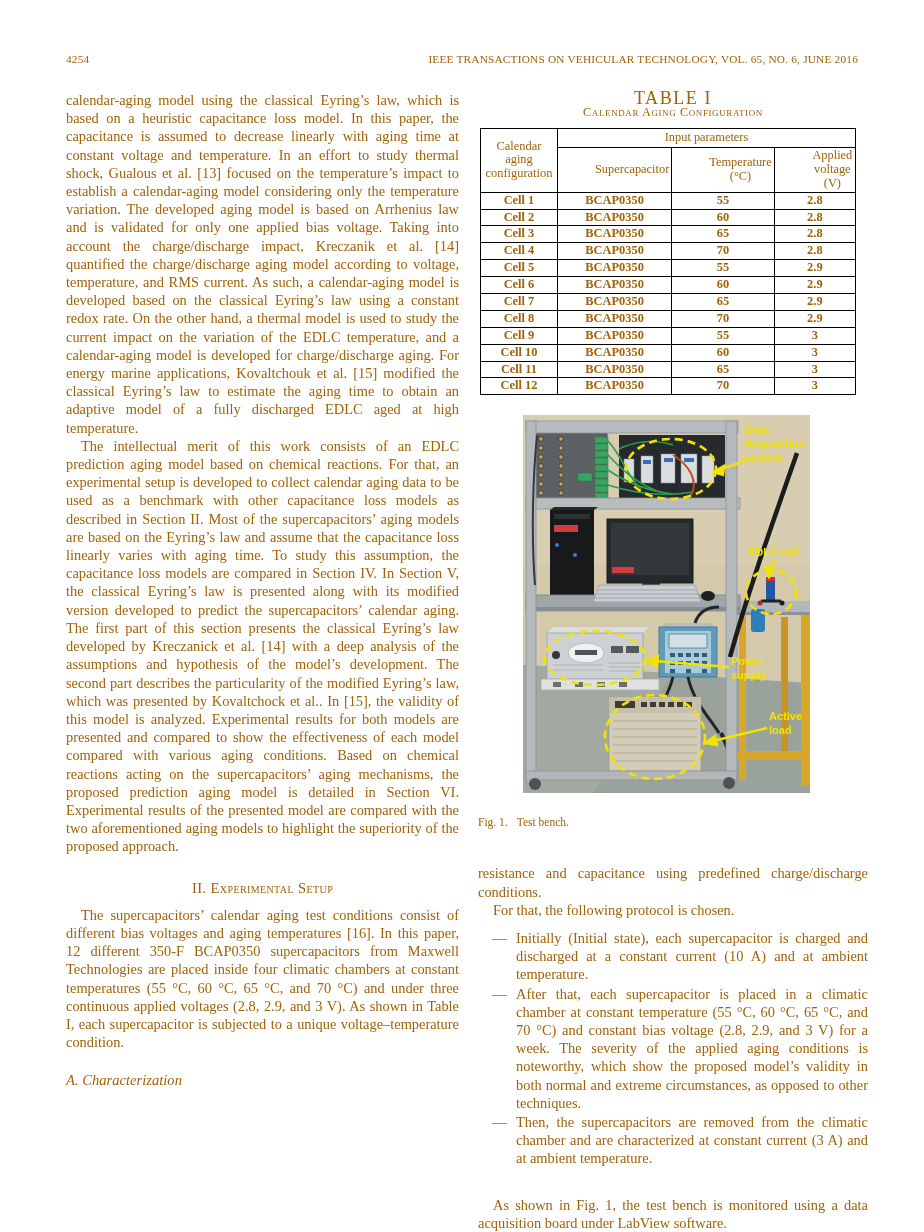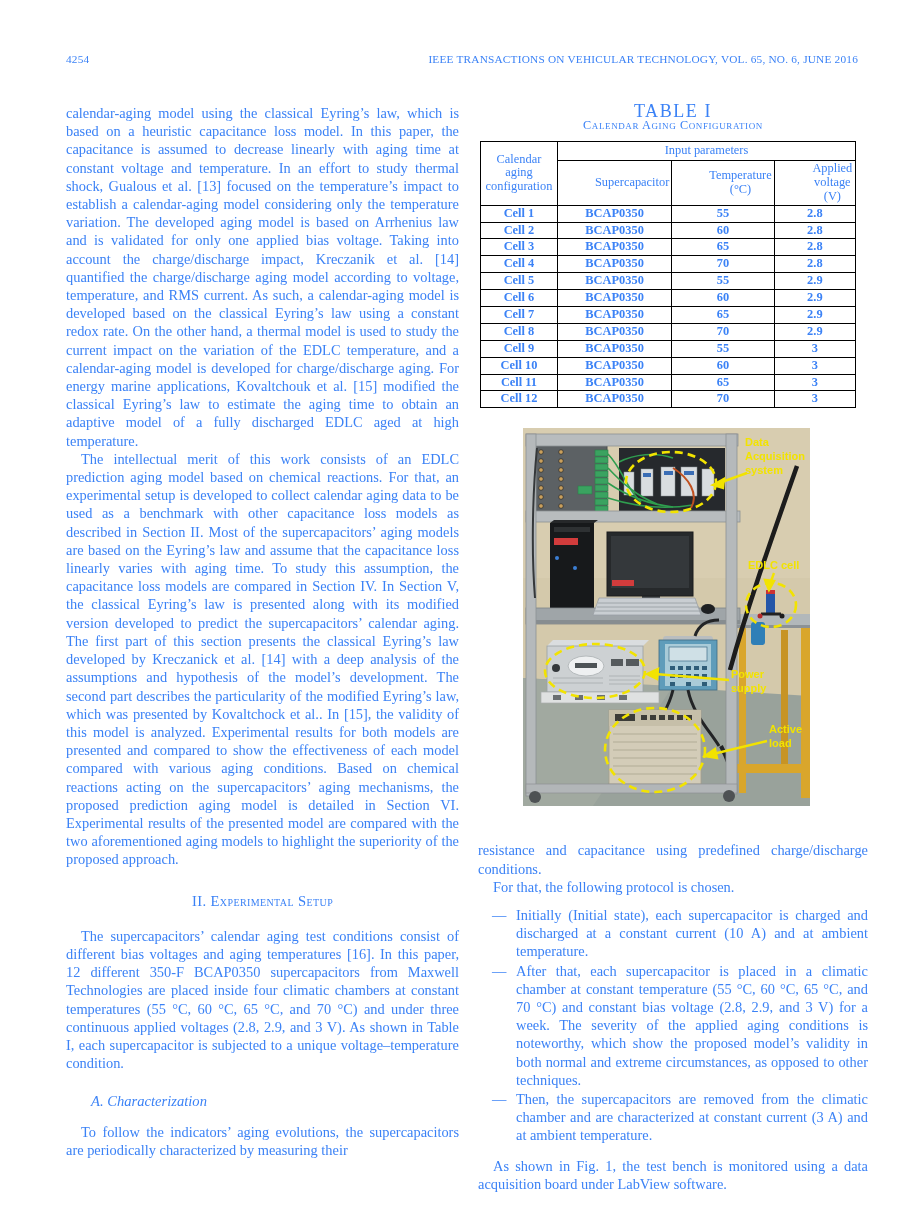--- a/index.html
+++ b/index.html
@@ -1,35 +1,35 @@
 <!DOCTYPE html>
 <html lang="en"><head>
 <meta charset="utf-8">
 <style>
   html,body{margin:0;padding:0;background:#ffffff;}
   .page{
     position:relative;width:924px;height:1232px;background:#ffffff;
-    font-family:"Liberation Serif",serif;color:#3b82f6;overflow:hidden;
+    font-family:"Liberation Serif",serif;color:#a16207;overflow:hidden;
   }
   .header{
     position:absolute;top:53px;left:66px;width:792px;
     display:flex;justify-content:space-between;
     font-size:11.3px;letter-spacing:.2px;
   }
-  .col{position:absolute;top:104px;text-align:justify;font-size:14.4px;line-height:18.2px;hyphens:auto;}
+  .col{position:absolute;top:91px;text-align:justify;font-size:14.4px;line-height:18.2px;hyphens:auto;}
   .col-left{left:66px;width:393px;}
   .col-right{left:478px;width:390px;}
   .para{margin:0;}
   .indent{text-indent:15px;}
   .section-heading{
-    margin-top:23px;margin-bottom:17px;text-align:center;
+    margin-top:23px;margin-bottom:9px;text-align:center;
     font-variant:small-caps;font-size:14.6px;letter-spacing:.4px;text-indent:0;
   }
   .subsection-heading{
-    margin-top:20px;margin-bottom:12px;font-style:italic;font-size:14.6px;text-align:left;text-indent:0;margin-left:25px;
+    margin-top:20px;margin-bottom:12px;font-style:italic;font-size:14.6px;text-align:left;text-indent:0;
   }
   
   .tbl-titles{text-align:center;line-height:14px;margin-bottom:9px;}
   .tbl-title{font-size:18px;letter-spacing:1.6px;}
   .tbl-subtitle{font-size:12.2px;font-variant:small-caps;letter-spacing:.6px;}
   table.data{
     border-collapse:collapse;margin-left:2px;width:376px;
     font-size:12.4px;line-height:1.12;text-align:center;
   }
   table.data td{border:1px solid #000;padding:1px 2px;}
@@ -39,40 +39,39 @@
   
   .figure-photo{margin:20px 0 0 45px;width:287px;height:378px;line-height:0;}
   .fig-caption{margin-top:23px;font-size:11.5px;line-height:13px;text-align:left;}
   .fig-caption .cap-label{margin-right:9px;}
   .after-fig{margin-top:35px;}
   
   .dash-list{margin-top:10px;}
   .li{display:flex;margin:0 0 1px 0;}
   .li .marker{flex:0 0 24px;margin-left:14px;}
   .li .txt{flex:1;text-align:justify;}
-  .closing{margin-top:12px;font-family:Liberation Serif, serif;}
+  .closing{margin-top:28px;font-family:Liberation Serif, serif;}
   .ph-label{font:bold 11px "Liberation Sans",sans-serif;fill:#f2e300;}
 </style>
 </head>
 <body>
 
 <div class="page">
 
   <div class="header">
     <span>4254</span>
     <span>IEEE TRANSACTIONS ON VEHICULAR TECHNOLOGY, VOL. 65, NO. 6, JUNE 2016</span>
   </div>
 
   <div class="col col-left">
     <p class="para">calendar-aging model using the classical Eyring’s law, which is based on a heuristic capacitance loss model. In this paper, the capacitance is assumed to decrease linearly with aging time at constant voltage and temperature. In an effort to study thermal shock, Gualous et al. [13] focused on the temperature’s impact to establish a calendar-aging model considering only the temperature variation. The developed aging model is based on Arrhenius law and is validated for only one applied bias voltage. Taking into account the charge/discharge impact, Kreczanik et al. [14] quantified the charge/discharge aging model according to voltage, temperature, and RMS current. As such, a calendar-aging model is developed based on the classical Eyring’s law using a constant redox rate. On the other hand, a thermal model is used to study the current impact on the variation of the EDLC temperature, and a calendar-aging model is developed for charge/discharge aging. For energy marine applications, Kovaltchouk et al. [15] modified the classical Eyring’s law to estimate the aging time to obtain an adaptive model of a fully discharged EDLC aged at high temperature.</p>
     <p class="para indent">The intellectual merit of this work consists of an EDLC prediction aging model based on chemical reactions. For that, an experimental setup is developed to collect calendar aging data to be used as a benchmark with other capacitance loss models as described in Section II. Most of the supercapacitors’ aging models are based on the Eyring’s law and assume that the capacitance loss linearly varies with aging time. To study this assumption, the capacitance loss models are compared in Section IV. In Section V, the classical Eyring’s law is presented along with its modified version developed to predict the supercapacitors’ calendar aging. The first part of this section presents the classical Eyring’s law developed by Kreczanick et al. [14] with a deep analysis of the assumptions and hypothesis of the model’s development. The second part describes the particularity of the modified Eyring’s law, which was presented by Kovaltchock et al.. In [15], the validity of this model is analyzed. Experimental results for both models are presented and compared to show the effectiveness of each model compared with various aging conditions. Based on chemical reactions acting on the supercapacitors’ aging mechanisms, the proposed prediction aging model is detailed in Section VI. Experimental results of the presented model are compared with the two aforementioned aging models to highlight the superiority of the proposed approach.</p>
     <p class="para section-heading">II. Experimental Setup</p>
     <p class="para indent">The supercapacitors’ calendar aging test conditions consist of different bias voltages and aging temperatures [16]. In this paper, 12 different 350-F BCAP0350 supercapacitors from Maxwell Technologies are placed inside four climatic chambers at constant temperatures (55 °C, 60 °C, 65 °C, and 70 °C) and under three continuous applied voltages (2.8, 2.9, and 3 V). As shown in Table I, each supercapacitor is subjected to a unique voltage–temperature condition.</p>
     <p class="para subsection-heading">A. Characterization</p>
-    <p class="para indent">To follow the indicators’ aging evolutions, the supercapacitors are periodically characterized by measuring their</p>
   </div>
 
   <div class="col col-right">
 
     <div class="tbl-titles">
       <div class="tbl-title">TABLE I</div>
       <div class="tbl-subtitle">Calendar Aging Configuration</div>
     </div>
 
     <table class="data">
@@ -364,20 +363,23 @@
           <polygon points="182,328 192,321 194,330"></polygon>
         </g>
 
         <text class="ph-label" x="222" y="18"><tspan x="222">Data</tspan><tspan x="222" dy="14">Acquisition</tspan><tspan x="222" dy="14">system</tspan></text>
         <text class="ph-label" x="225" y="141"><tspan x="225">EDLC cell</tspan></text>
         <text class="ph-label" x="208" y="250"><tspan x="208">Power</tspan><tspan x="208" dy="14">supply</tspan></text>
         <text class="ph-label" x="246" y="305"><tspan x="246">Active</tspan><tspan x="246" dy="14">load</tspan></text>
       </svg>
     </div>
 
+    <div class="fig-caption">
+      <span class="cap-label">Fig. 1.</span><span>Test bench.</span>
+    </div>
 
     <p class="para after-fig">resistance and capacitance using predefined charge/discharge conditions.</p>
     <p class="para indent">For that, the following protocol is chosen.</p>
 
     <div class="dash-list">
       <div class="li">
         <span class="marker">—</span>
         <span class="txt">Initially (Initial state), each supercapacitor is charged and discharged at a constant current (10 A) and at ambient temperature.</span>
       </div>
       <div class="li">

